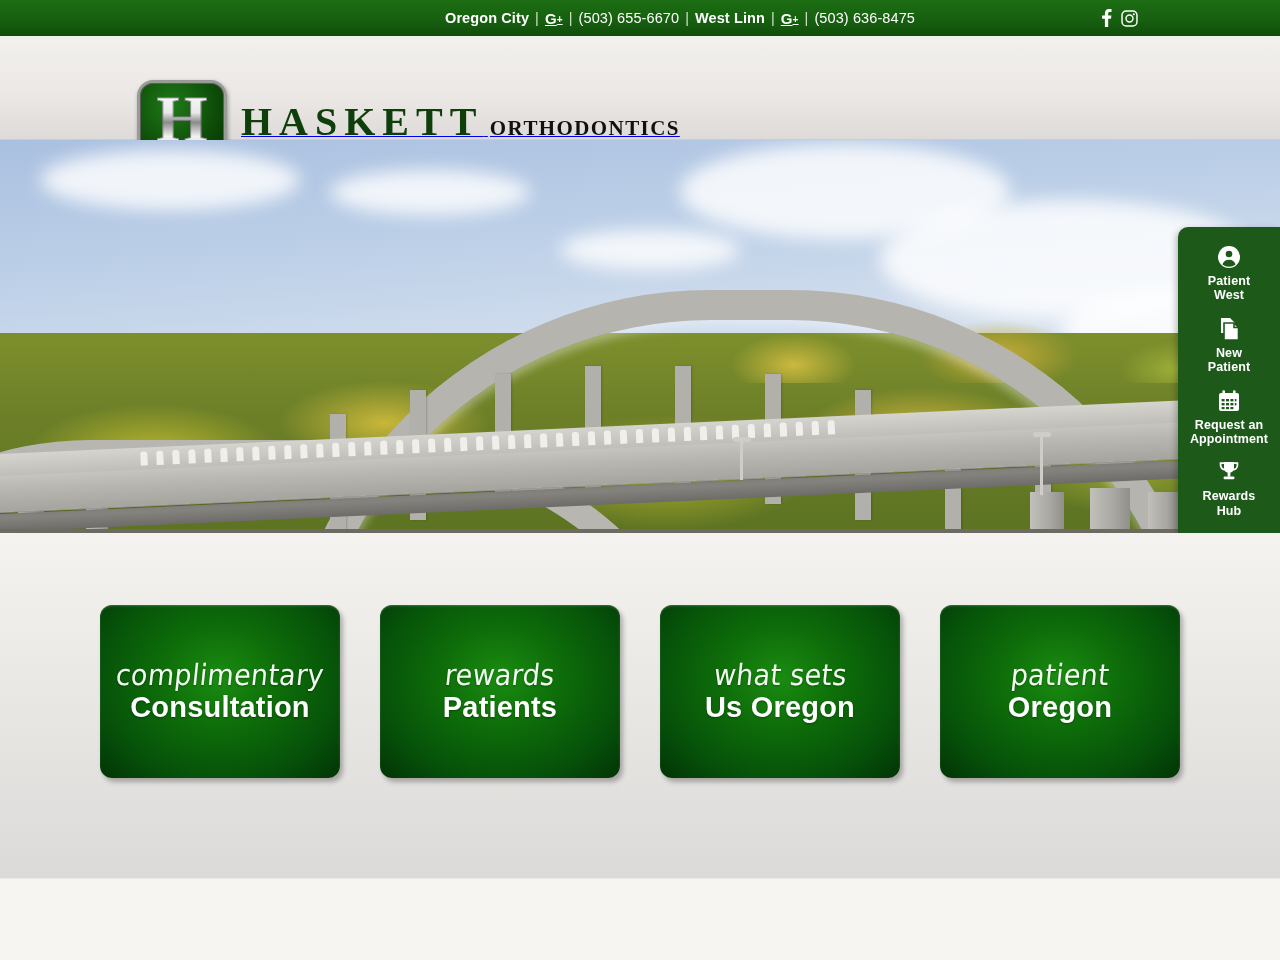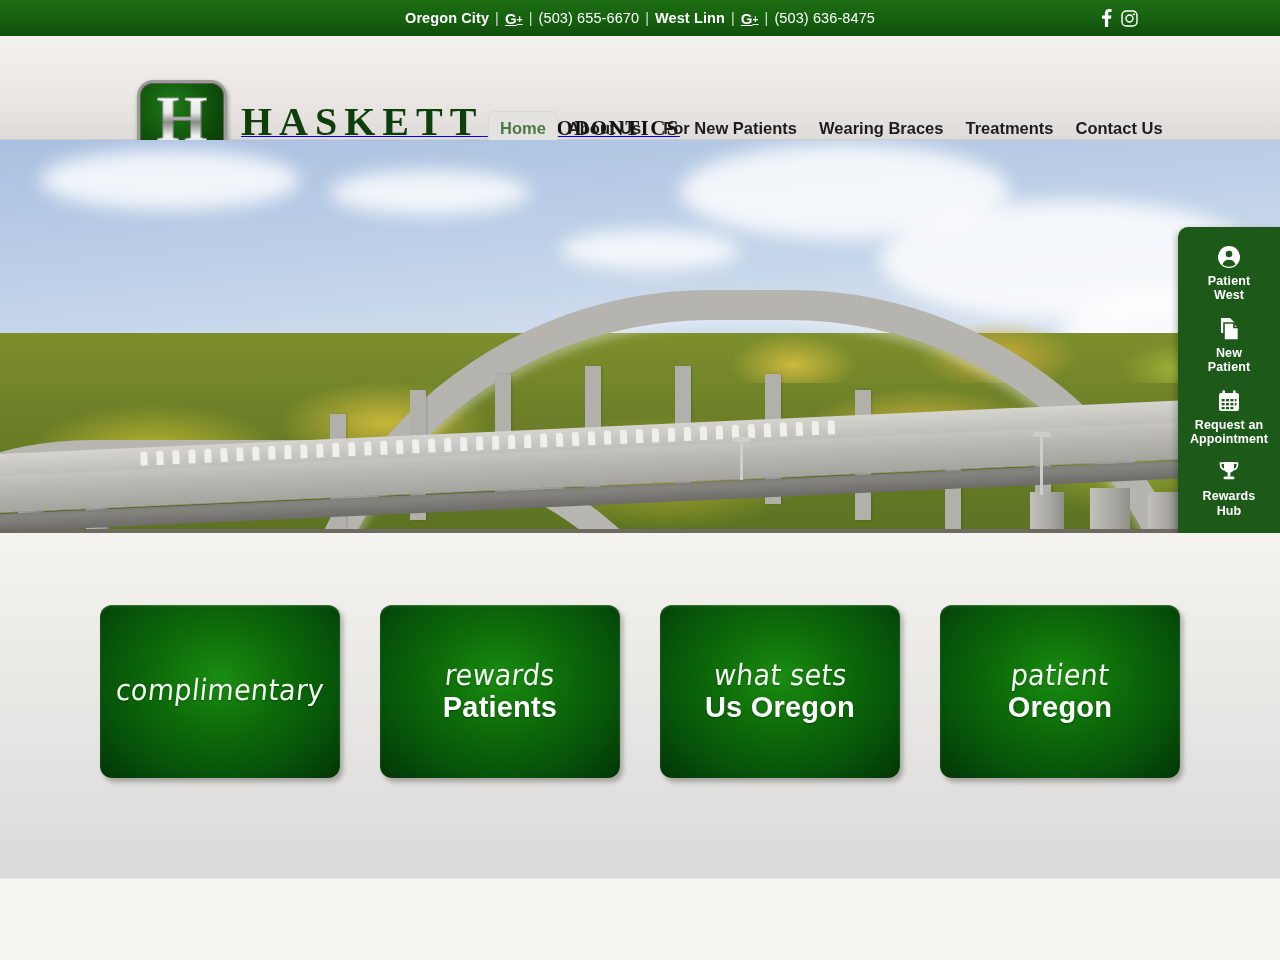--- a/index.html
+++ b/index.html
@@ -9,21 +9,21 @@
     font-family:"Liberation Sans", sans-serif;
     background:#f7f5f2;
     overflow:hidden;
   }
 
   
   .topbar{
     position:relative;
     width:1280px; height:36px;
     background:linear-gradient(180deg,#1c6d13 0%,#176010 55%,#104d0a 100%);
-    display:flex; align-items:center;
+    display:flex; align-items:center;padding-left:40px;
   }
   .topbar-inner{
     width:1010px; margin-left:135px;
     display:flex; align-items:center; justify-content:center;
     height:36px;
   }
   .topbar-text{
     color:#ffffff; font-size:14.5px; letter-spacing:.1px;
     white-space:nowrap; display:flex; align-items:center;
   }
@@ -289,28 +289,20 @@
     <span class="logo-badge">
       <span class="logo-h">H</span>
     </span>
     <span class="logo-words">
       <span class="logo-name">HASKETT</span>
       <span class="logo-rule"></span>
       <span class="logo-sub">ORTHODONTICS</span>
     </span>
   </a>
 
-  <nav class="nav">
-    <a class="nav-item active" href="#">Home</a>
-    <a class="nav-item" href="#">About Us</a>
-    <a class="nav-item" href="#">For New Patients</a>
-    <a class="nav-item" href="#">Wearing Braces</a>
-    <a class="nav-item" href="#">Treatments</a>
-    <a class="nav-item" href="#">Contact Us</a>
-  </nav>
 </div>
 
 <div class="hero">
   <div class="hero-sky"></div>
 
   <div class="cloud" style="left:40px;  top:10px;  width:260px; height:60px;"></div>
   <div class="cloud" style="left:330px; top:30px;  width:200px; height:45px;"></div>
   <div class="cloud" style="left:680px; top:4px;   width:330px; height:95px;"></div>
   <div class="cloud" style="left:880px; top:60px;  width:380px; height:120px;"></div>
   <div class="cloud" style="left:1060px;top:150px; width:250px; height:80px;"></div>
@@ -457,20 +449,21 @@
     </a>
   </div>
 
   <div class="hero-bottom-edge"></div>
 </div>
 
 <div class="cards-section">
   <div class="cards">
     <a class="card" href="#">
       <span class="card-line1">complimentary</span>
+      <span class="card-line2">Consultation</span>
     </a>
     <a class="card" href="#">
       <span class="card-line1">rewards</span>
       <span class="card-line2">Patients</span>
     </a>
     <a class="card" href="#">
       <span class="card-line1">what sets</span>
       <span class="card-line2">Us Oregon</span>
     </a>
     <a class="card" href="#">

